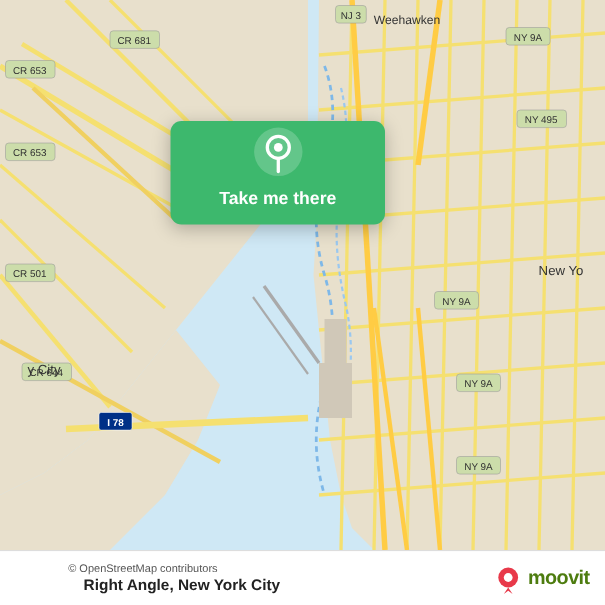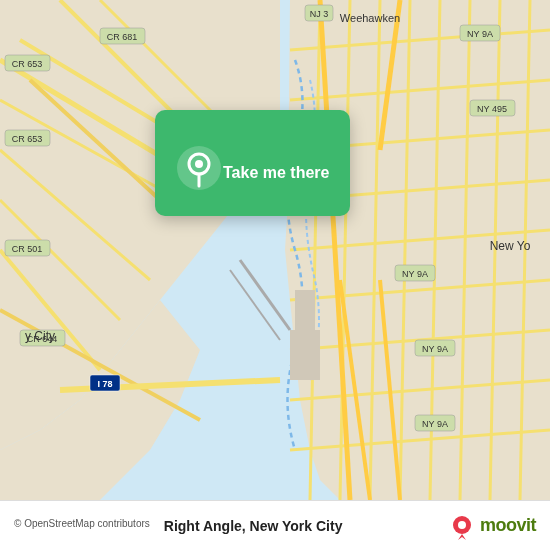--- a/index.html
+++ b/index.html
@@ -30,23 +30,23 @@
 
     
     #popup-card {
       position: absolute;
       top: 110px;
       left: 155px;
       width: 195px;
       background: #3db86d;
       border-radius: 10px;
       display: flex;
-      flex-direction: row;
+      flex-direction: column;
       align-items: center;
-      padding: 34px 20px 14px 20px;
+      padding: 4px 20px 14px 20px;
       box-shadow: 0 4px 16px rgba(0,0,0,0.25);
       cursor: pointer;
     }
 
     #popup-pin-icon {
       width: 48px;
       height: 48px;
       margin-bottom: 10px;
     }
 
@@ -64,21 +64,22 @@
       background: #fff;
       display: flex;
       align-items: center;
       justify-content: space-between;
       padding: 0 14px;
       border-top: 1px solid #ddd;
     }
 
     #bottom-left {
       display: flex;
-      flex-direction: row;
+      flex-direction: column;
+      margin-left: 48px;
     }
 
     #osm-credit {
       font-size: 10px;
       color: #555;
     }
 
     #location-name {
       font-size: 14px;
       font-weight: 600;

